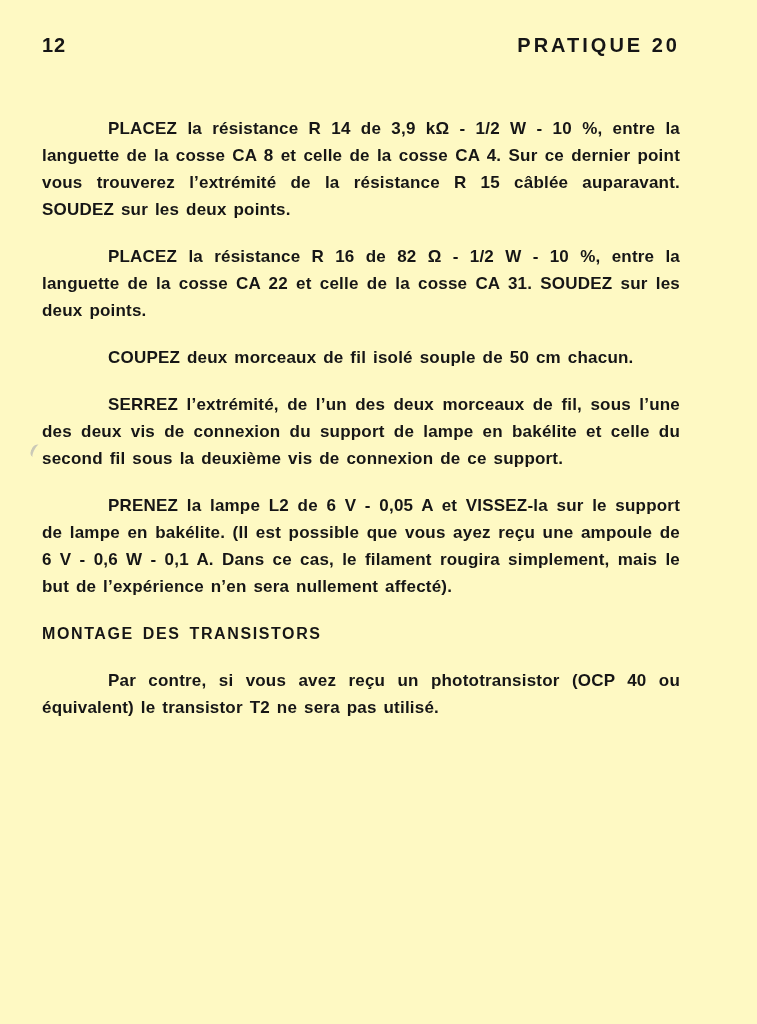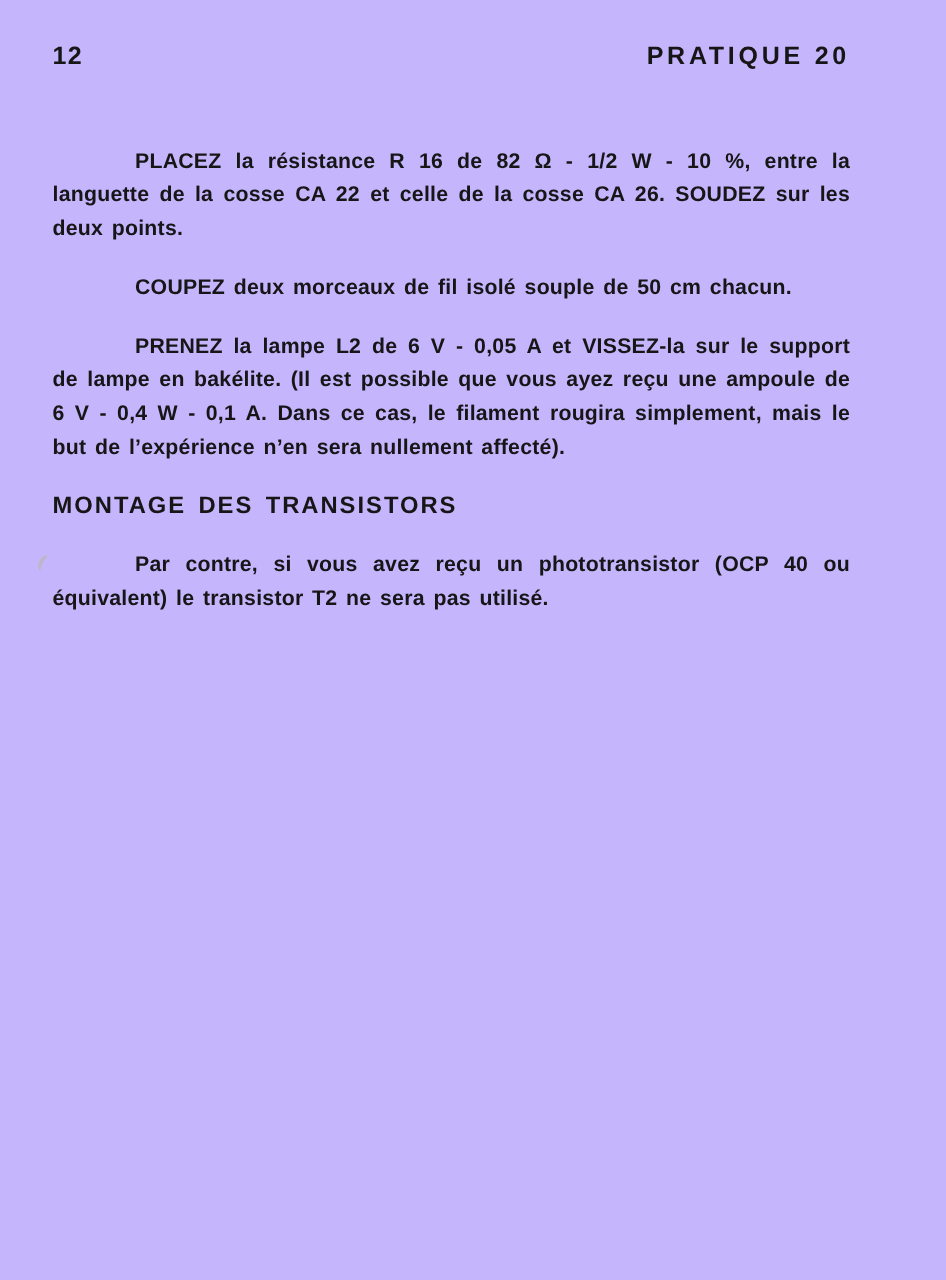--- a/index.html
+++ b/index.html
@@ -4,21 +4,21 @@
 <style>
   html, body {
     margin: 0;
     padding: 0;
     background: #ffffff;
   }
   .page {
     position: relative;
     width: 757px;
     height: 1024px;
-    background: #c4b5fd;
+    background: #fef9c3;
     overflow: hidden;
     font-family: "Liberation Sans", sans-serif;
     font-weight: 700;
     color: #161616;
     box-sizing: border-box;
     padding: 34px 77px 0 42px;
     -webkit-font-smoothing: antialiased;
   }
   .page-header {
     display: flex;
@@ -41,21 +41,21 @@
     font-size: 17px;
     line-height: 27px;
     letter-spacing: 0.2px;
     word-spacing: 2px;
     text-align: justify;
     text-align-last: left;
     text-indent: 66px;
   }
   .section-heading {
     margin: 0 0 20px 0;
-    font-size: 19px;
+    font-size: 16px;
     line-height: 27px;
     letter-spacing: 1.6px;
     word-spacing: 3px;
     text-indent: 0;
   }
   .scan-artifact {
     position: absolute;
     left: 31px;
     top: 444px;
     width: 7px;
@@ -70,28 +70,30 @@
 <body>
 
 <div class="page">
 
   <div class="page-header">
     <span class="page-number">12</span>
     <span class="running-title">PRATIQUE 20</span>
   </div>
 
   <div class="content">
+    <p class="para">PLACEZ la résistance R 14 de 3,9 kΩ - 1/2 W - 10 %, entre la languette de la cosse CA 8 et celle de la cosse CA 4. Sur ce dernier point vous trouverez l’extrémité de la résistance R 15 câblée auparavant. SOUDEZ sur les deux points.</p>
 
-    <p class="para">PLACEZ la résistance R 16 de 82 Ω - 1/2 W - 10 %, entre la languette de la cosse CA 22 et celle de la cosse CA 26. SOUDEZ sur les deux points.</p>
+    <p class="para">PLACEZ la résistance R 16 de 82 Ω - 1/2 W - 10 %, entre la languette de la cosse CA 22 et celle de la cosse CA 31. SOUDEZ sur les deux points.</p>
 
     <p class="para">COUPEZ deux morceaux de fil isolé souple de 50 cm chacun.</p>
 
+    <p class="para">SERREZ l’extrémité, de l’un des deux morceaux de fil, sous l’une des deux vis de connexion du support de lampe en bakélite et celle du second fil sous la deuxième vis de connexion de ce support.</p>
 
 
-    <p class="para">PRENEZ la lampe L2 de 6 V - 0,05 A et VISSEZ-la sur le support de lampe en bakélite. (Il est possible que vous ayez reçu une ampoule de 6 V - 0,4 W - 0,1 A. Dans ce cas, le filament rougira simplement, mais le but de l’expérience n’en sera nullement affecté).</p>
+    <p class="para">PRENEZ la lampe L2 de 6 V - 0,05 A et VISSEZ-la sur le support de lampe en bakélite. (Il est possible que vous ayez reçu une ampoule de 6 V - 0,6 W - 0,1 A. Dans ce cas, le filament rougira simplement, mais le but de l’expérience n’en sera nullement affecté).</p>
 
     <h2 class="para section-heading">MONTAGE DES TRANSISTORS</h2>
 
 
     <p class="para">Par contre, si vous avez reçu un phototransistor (OCP 40 ou équivalent) le transistor T2 ne sera pas utilisé.</p>
 
   </div>
 
   <div class="scan-artifact"></div>
 

